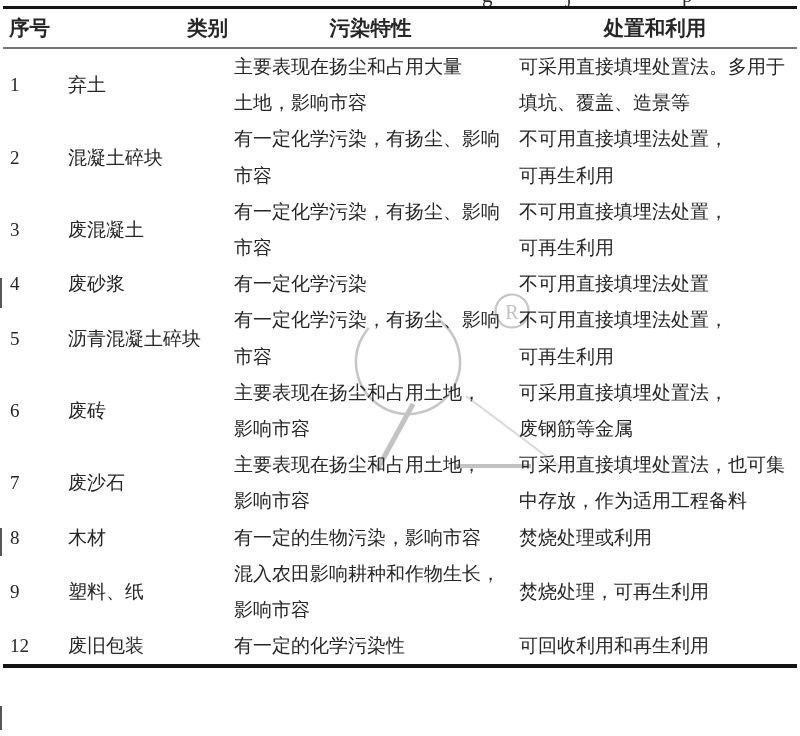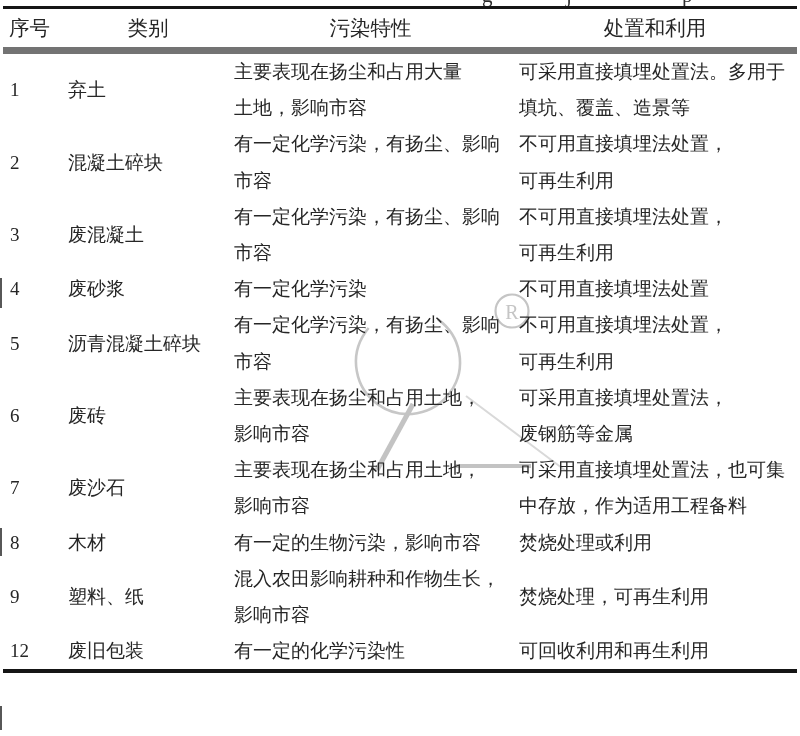--- a/index.html
+++ b/index.html
@@ -28,25 +28,25 @@
 
   table.waste{
     position:relative;z-index:1;
     width:794px;margin:6px 3px 0 3px;
     border-collapse:collapse;table-layout:fixed;
     border-top:3px solid #151515;
     border-bottom:4px solid #151515;
   }
   col.c1{width:64px;} col.c2{width:161px;} col.c3{width:285px;} col.c4{width:284px;}
   thead th{
-    font-weight:normal;font-size:20.5px;height:38px;vertical-align:middle;
-    border-bottom:7px solid #737373;padding:0;
+    font-weight:bold;font-size:20.5px;height:38px;vertical-align:middle;
+    border-bottom:2px solid #737373;padding:0;
   }
   thead th.h1{text-align:left;padding-left:6px;}
-  thead th.h2{text-align:center;padding-left:1px;}
+  thead th.h2{text-align:right;padding-left:1px;}
   thead th.h3,thead th.h4{}
   tbody td{
     font-size:19px;line-height:36.2px;vertical-align:middle;padding:0;
   }
   td.c1{padding-left:7px;}
   td.c2{padding-left:1px;}
   td.c3{padding-left:6px;white-space:pre-line;}
   td.c4{padding-left:6px;white-space:pre-line;}
 </style>
 </head>

